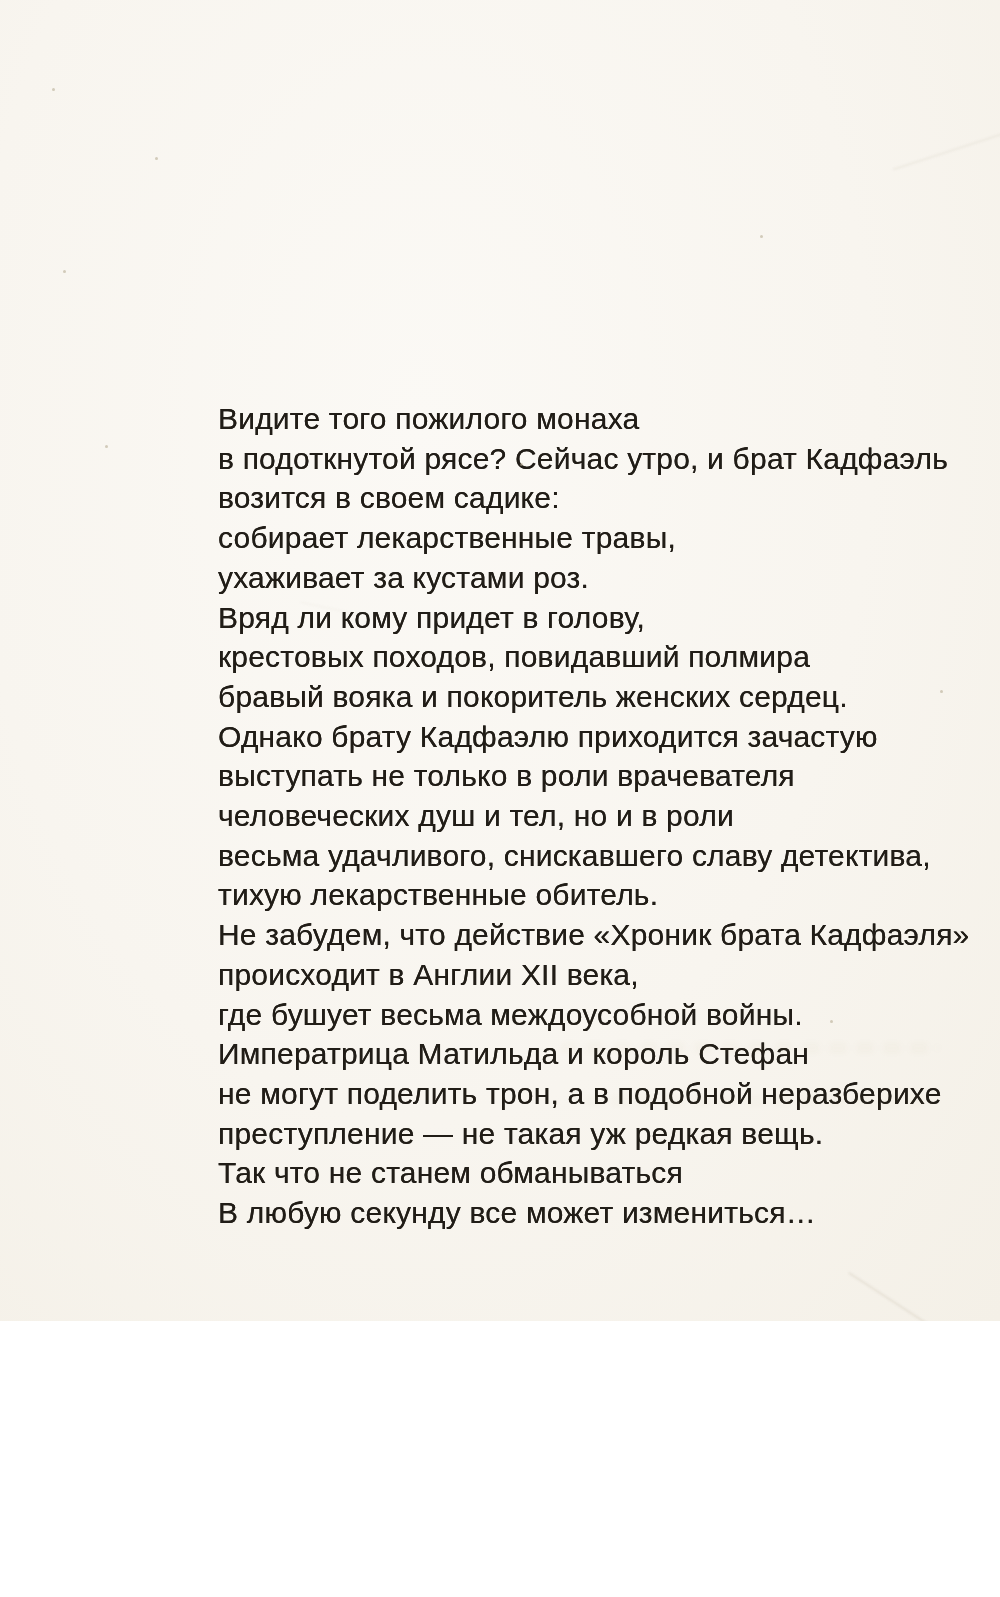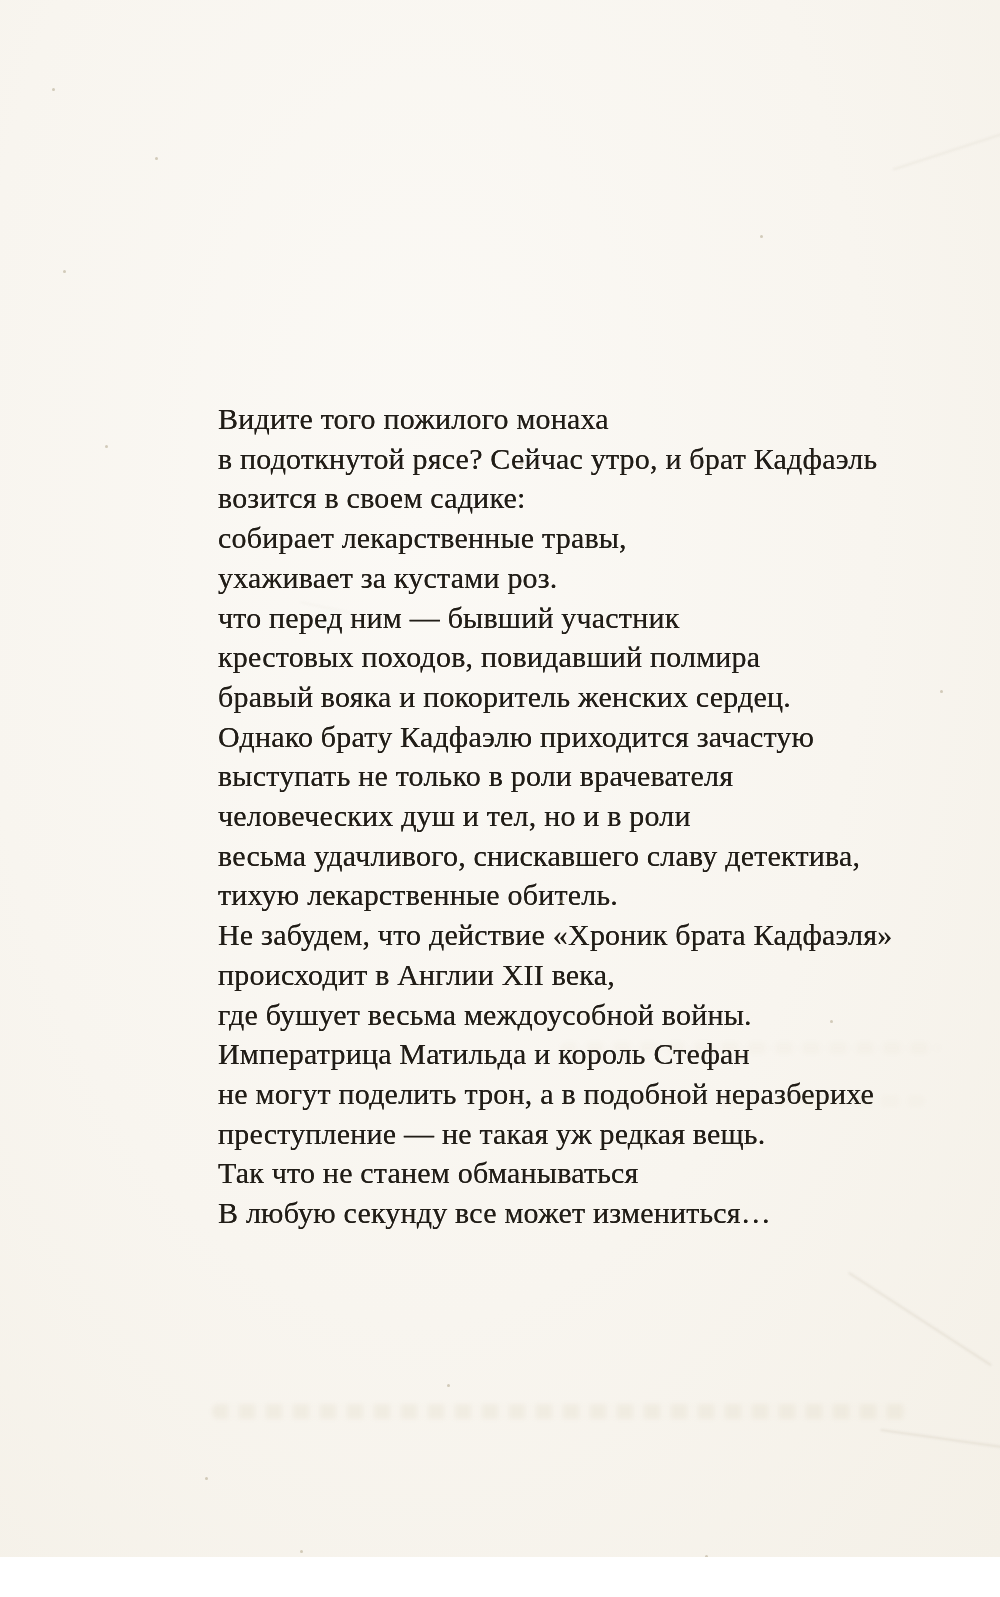--- a/index.html
+++ b/index.html
@@ -2,24 +2,24 @@
 <html><head>
 <meta charset="utf-8">
 <style>
   html, body {
     margin: 0;
     padding: 0;
   }
   .page {
     position: relative;
     width: 1000px;
-    height: 1557px;
+    height: 1321px;
     overflow: hidden;
     background: radial-gradient(ellipse at 42% 32%, #fbf9f5 0%, #f8f5ef 55%, #f4f0e7 100%);
-    font-family: Liberation Serif, serif;
+    font-family: Liberation Sans, sans-serif;
   }
   .text-block {
     position: absolute;
     left: 218px;
     top: 399px;
     width: 740px;
     color: #211d17;
     font-size: 30px;
     line-height: 39.7px;
     letter-spacing: 0.2px;
@@ -71,21 +71,21 @@
 <body>
 
 <div class="page">
 
   <div class="text-block">
     <div class="text-line">Видите того пожилого монаха</div>
     <div class="text-line">в подоткнутой рясе? Сейчас утро, и брат Кадфаэль</div>
     <div class="text-line">возится в своем садике:</div>
     <div class="text-line">собирает лекарственные травы,</div>
     <div class="text-line">ухаживает за кустами роз.</div>
-    <div class="text-line">что перед ним — бывший участник</div>
+    <div class="text-line">Вряд ли кому придет в голову,</div>
     <div class="text-line">крестовых походов, повидавший полмира</div>
     <div class="text-line">бравый вояка и покоритель женских сердец.</div>
     <div class="text-line">Однако брату Кадфаэлю приходится зачастую</div>
     <div class="text-line">выступать не только в роли врачевателя</div>
     <div class="text-line">человеческих душ и тел, но и в роли</div>
     <div class="text-line">весьма удачливого, снискавшего славу детектива,</div>
     <div class="text-line">тихую лекарственные обитель.</div>
     <div class="text-line">Не забудем, что действие «Хроник брата Кадфаэля»</div>
     <div class="text-line">происходит в Англии XII века,</div>
     <div class="text-line">где бушует весьма междоусобной войны.</div>

